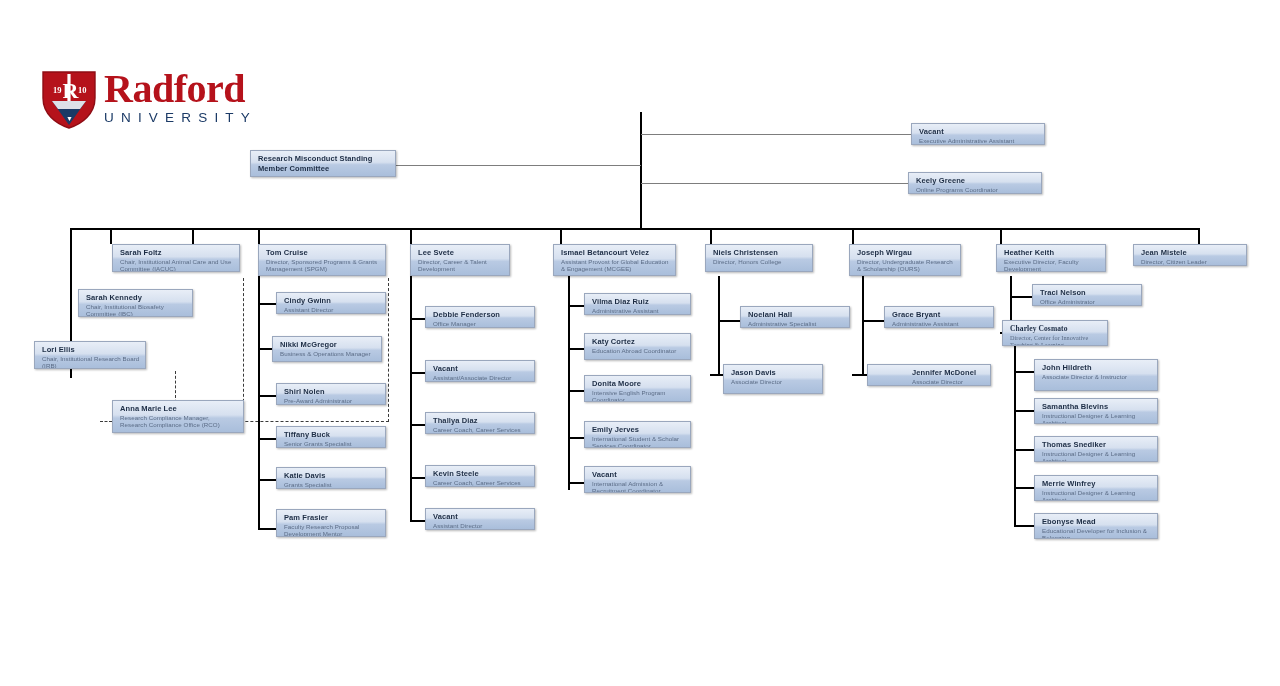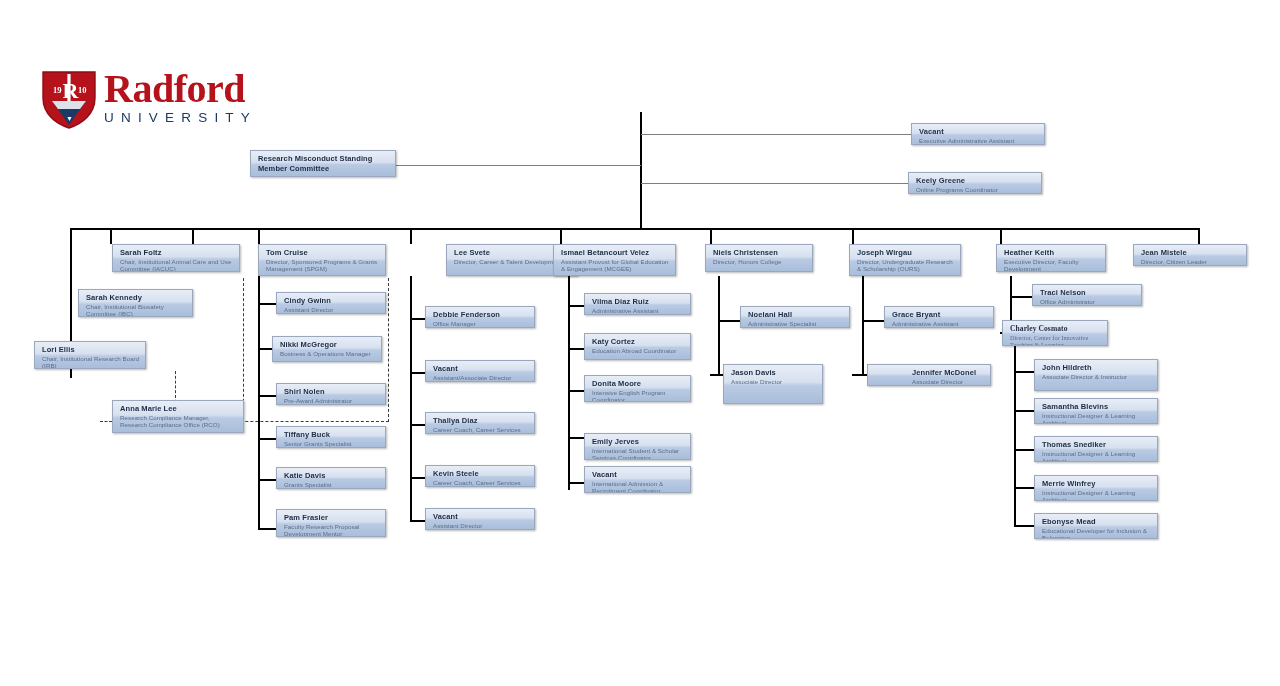--- a/index.html
+++ b/index.html
@@ -180,21 +180,21 @@
   </div>
   <div class="box" style="left:276px;top:467px;width:110px;height:22px;">
     <div class="nm">Katie Davis</div>
     <div class="ti">Grants Specialist</div>
   </div>
   <div class="box" style="left:276px;top:509px;width:110px;height:28px;">
     <div class="nm">Pam Frasier</div>
     <div class="ti">Faculty Research Proposal Development Mentor</div>
   </div>
 
-  <div class="box" style="left:410px;top:244px;width:132px;height:32px;margin-left:36px;">
+  <div class="box" style="left:410px;top:244px;width:100px;height:32px;">
     <div class="nm">Lee Svete</div>
     <div class="ti">Director, Career &amp; Talent Development</div>
   </div>
   <div class="box" style="left:425px;top:306px;width:110px;height:22px;">
     <div class="nm">Debbie Fenderson</div>
     <div class="ti">Office Manager</div>
   </div>
   <div class="box" style="left:425px;top:360px;width:110px;height:22px;">
     <div class="nm">Vacant</div>
     <div class="ti">Assistant/Associate Director</div>
@@ -221,38 +221,38 @@
     <div class="ti">Administrative Assistant</div>
   </div>
   <div class="box" style="left:584px;top:333px;width:107px;height:27px;">
     <div class="nm">Katy Cortez</div>
     <div class="ti">Education Abroad Coordinator</div>
   </div>
   <div class="box" style="left:584px;top:375px;width:107px;height:27px;">
     <div class="nm">Donita Moore</div>
     <div class="ti">Intensive English Program Coordinator</div>
   </div>
-  <div class="box" style="left:584px;top:421px;width:107px;height:27px;margin-top:12px;">
+  <div class="box" style="left:584px;top:421px;width:107px;height:27px;">
     <div class="nm">Emily Jerves</div>
     <div class="ti">International Student &amp; Scholar Services Coordinator</div>
   </div>
   <div class="box" style="left:584px;top:466px;width:107px;height:27px;">
     <div class="nm">Vacant</div>
     <div class="ti">International Admission &amp; Recruitment Coordinator</div>
   </div>
 
   <div class="box" style="left:705px;top:244px;width:108px;height:28px;">
     <div class="nm">Niels Christensen</div>
     <div class="ti">Director, Honors College</div>
   </div>
   <div class="box" style="left:740px;top:306px;width:110px;height:22px;">
     <div class="nm">Noelani Hall</div>
     <div class="ti">Administrative Specialist</div>
   </div>
-  <div class="box" style="left:723px;top:364px;width:100px;height:40px;">
+  <div class="box" style="left:723px;top:364px;width:100px;height:30px;">
     <div class="nm">Jason Davis</div>
     <div class="ti">Associate Director</div>
   </div>
 
   <div class="box" style="left:849px;top:244px;width:112px;height:32px;">
     <div class="nm">Joseph Wirgau</div>
     <div class="ti">Director, Undergraduate Research &amp; Scholarship (OURS)</div>
   </div>
   <div class="box" style="left:884px;top:306px;width:110px;height:22px;">
     <div class="nm">Grace Bryant</div>

